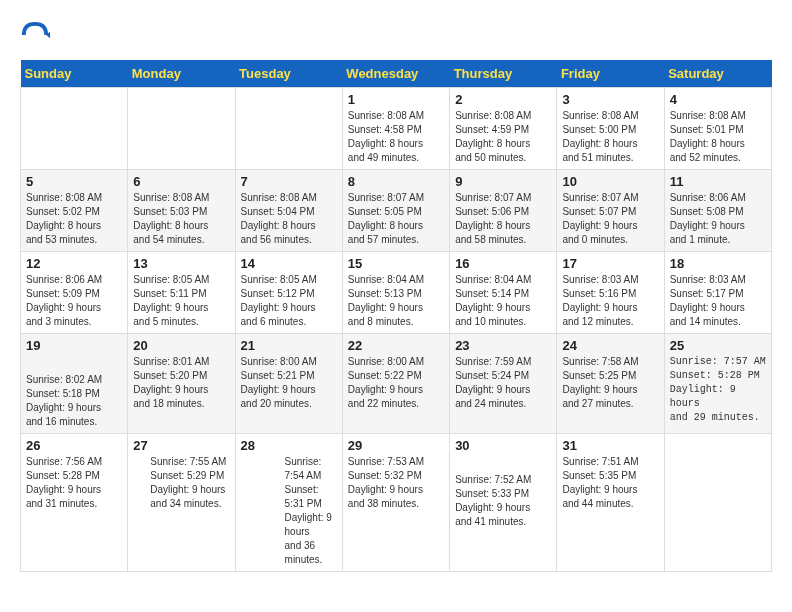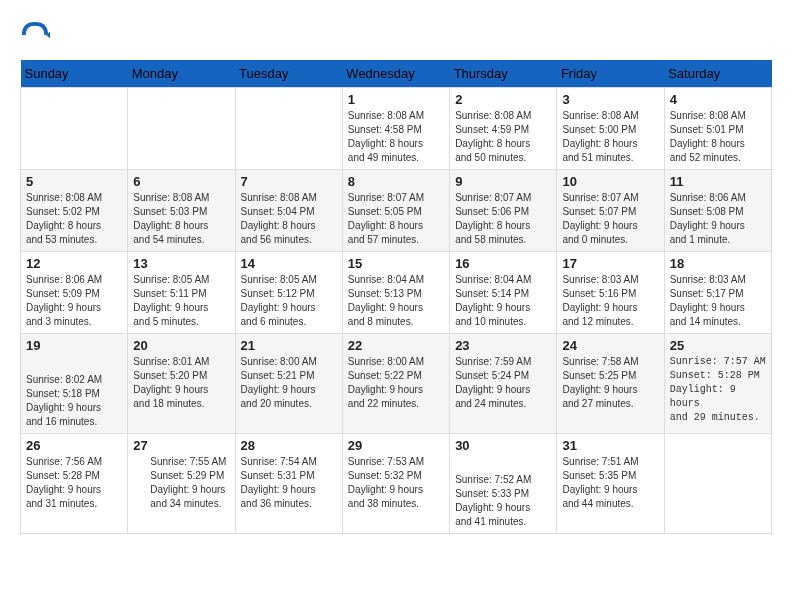--- a/index.html
+++ b/index.html
@@ -48,25 +48,25 @@
       font-weight: normal;
       color: #555;
     }
     table {
       width: 100%;
       border-collapse: collapse;
       font-size: 11px;
     }
     thead tr th {
       background: #1565c0;
-      color: #000000;
+      color: #fde047;
       padding: 6px 4px;
       text-align: left;
       font-size: 13px;
-      font-weight: normal;
+      font-weight: bold;
     }
     tbody tr td {
       border: 1px solid #ddd;
       vertical-align: top;
       padding: 4px 5px;
       width: calc(100% / 7);
       min-height: 80px;
       height: 80px;
     }
     tbody tr:nth-child(even) td {
@@ -320,21 +320,21 @@
         </td>
         <td>
           <span class="day-num">27</span>
           <div class="day-info" style="white-space: pre-line; margin-left: 17px;">Sunrise: 7:55 AM
 Sunset: 5:29 PM
 Daylight: 9 hours
 and 34 minutes.</div>
         </td>
         <td>
           <span class="day-num">28</span>
-          <div class="day-info" style="white-space: pre-line;">Sunrise: 7:54 AM
+          <div class="day-info" style="white-space: pre-line; margin-left: 44px;">Sunrise: 7:54 AM
 Sunset: 5:31 PM
 Daylight: 9 hours
 and 36 minutes.</div>
         </td>
         <td>
           <span class="day-num">29</span>
           <div class="day-info" style="white-space: pre-line;">Sunrise: 7:53 AM
 Sunset: 5:32 PM
 Daylight: 9 hours
 and 38 minutes.</div>

